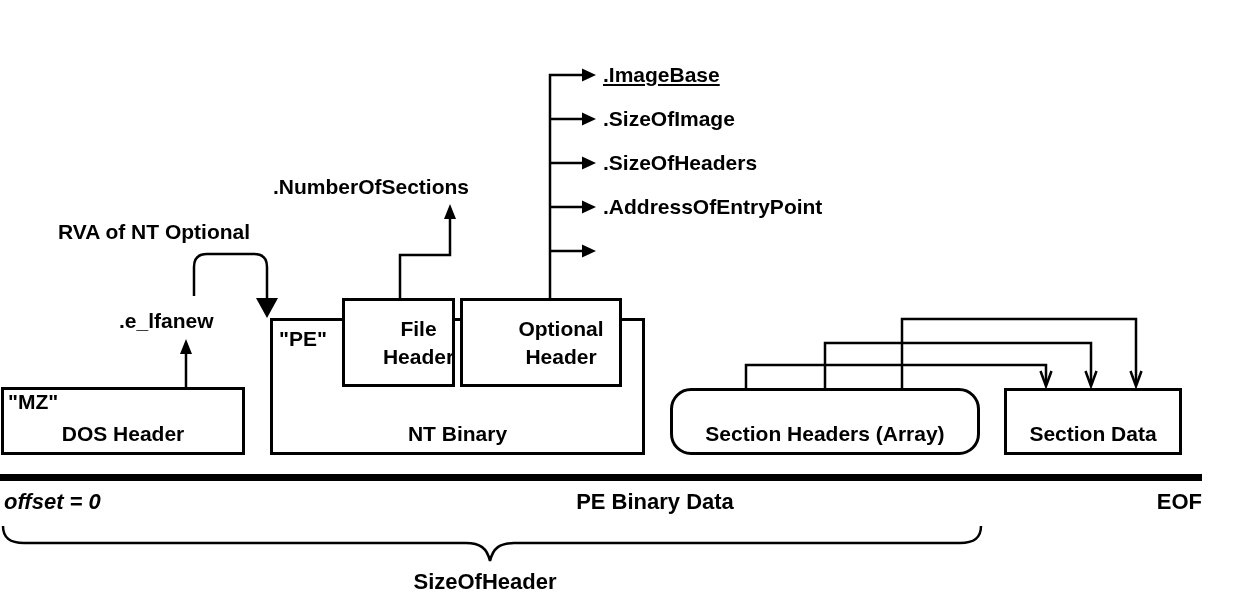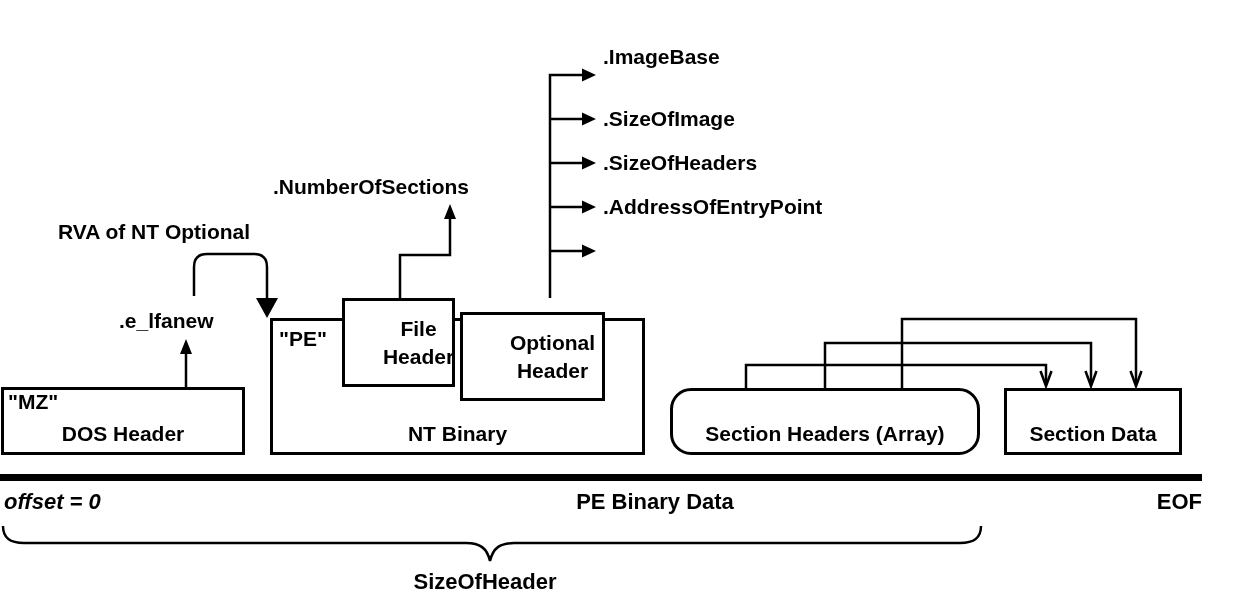--- a/index.html
+++ b/index.html
@@ -101,42 +101,42 @@
       <path d="M 3 526 C 3 538 10 543 24 543 L 466 543 C 480 543 487 548 490 561 C 493 548 500 543 514 543 L 960 543 C 974 543 981 538 981 526"></path>
     </g>
 
     <rect x="0" y="474" width="1202" height="7" fill="#000000"></rect>
   </svg>
 
   <div class="lbl" style="left:58px; top:220px;">RVA of NT Optional</div>
   <div class="lbl" style="left:119px; top:309px;">.e_lfanew</div>
   <div class="lbl" style="left:273px; top:175px;">.NumberOfSections</div>
 
-  <div class="lbl" style="left:603px; top:45px;">.ImageBase</div>
+  <div class="lbl" style="left:603px; top:63px;text-decoration:underline;">.ImageBase</div>
   <div class="lbl" style="left:603px; top:107px;">.SizeOfImage</div>
   <div class="lbl" style="left:603px; top:151px;">.SizeOfHeaders</div>
   <div class="lbl" style="left:603px; top:195px;">.AddressOfEntryPoint</div>
 
   <div class="box z2" style="left:1px; top:387px; width:244px; height:68px;">
     <div class="corner-tag" style="left:4px; top:1px;">"MZ"</div>
     <div class="box-caption">DOS Header</div>
   </div>
 
   <div class="box z2" style="left:270px; top:318px; width:375px; height:137px;">
     <div class="corner-tag" style="left:6px; top:7px;">"PE"</div>
     <div class="box-caption">NT Binary</div>
   </div>
 
   <div class="box z3" style="left:342px; top:298px; width:113px; height:89px;">
     <div class="center-2line">
       <span class="wrap-narrow ctr" style="width:82px;">File Header</span>
     </div>
   </div>
 
-  <div class="box z3" style="left:460px; top:312px; width:145px; height:89px;">
+  <div class="box z3" style="left:460px; top:298px; width:162px; height:89px;">
     <div class="center-2line">
       <span class="wrap-narrow ctr" style="width:110px;">Optional Header</span>
     </div>
   </div>
 
   <div class="box z2" style="left:670px; top:388px; width:310px; height:67px;border-radius:21px;">
     <div class="box-caption">Section Headers (Array)</div>
   </div>
 
   <div class="box z2" style="left:1004px; top:388px; width:178px; height:67px;">

